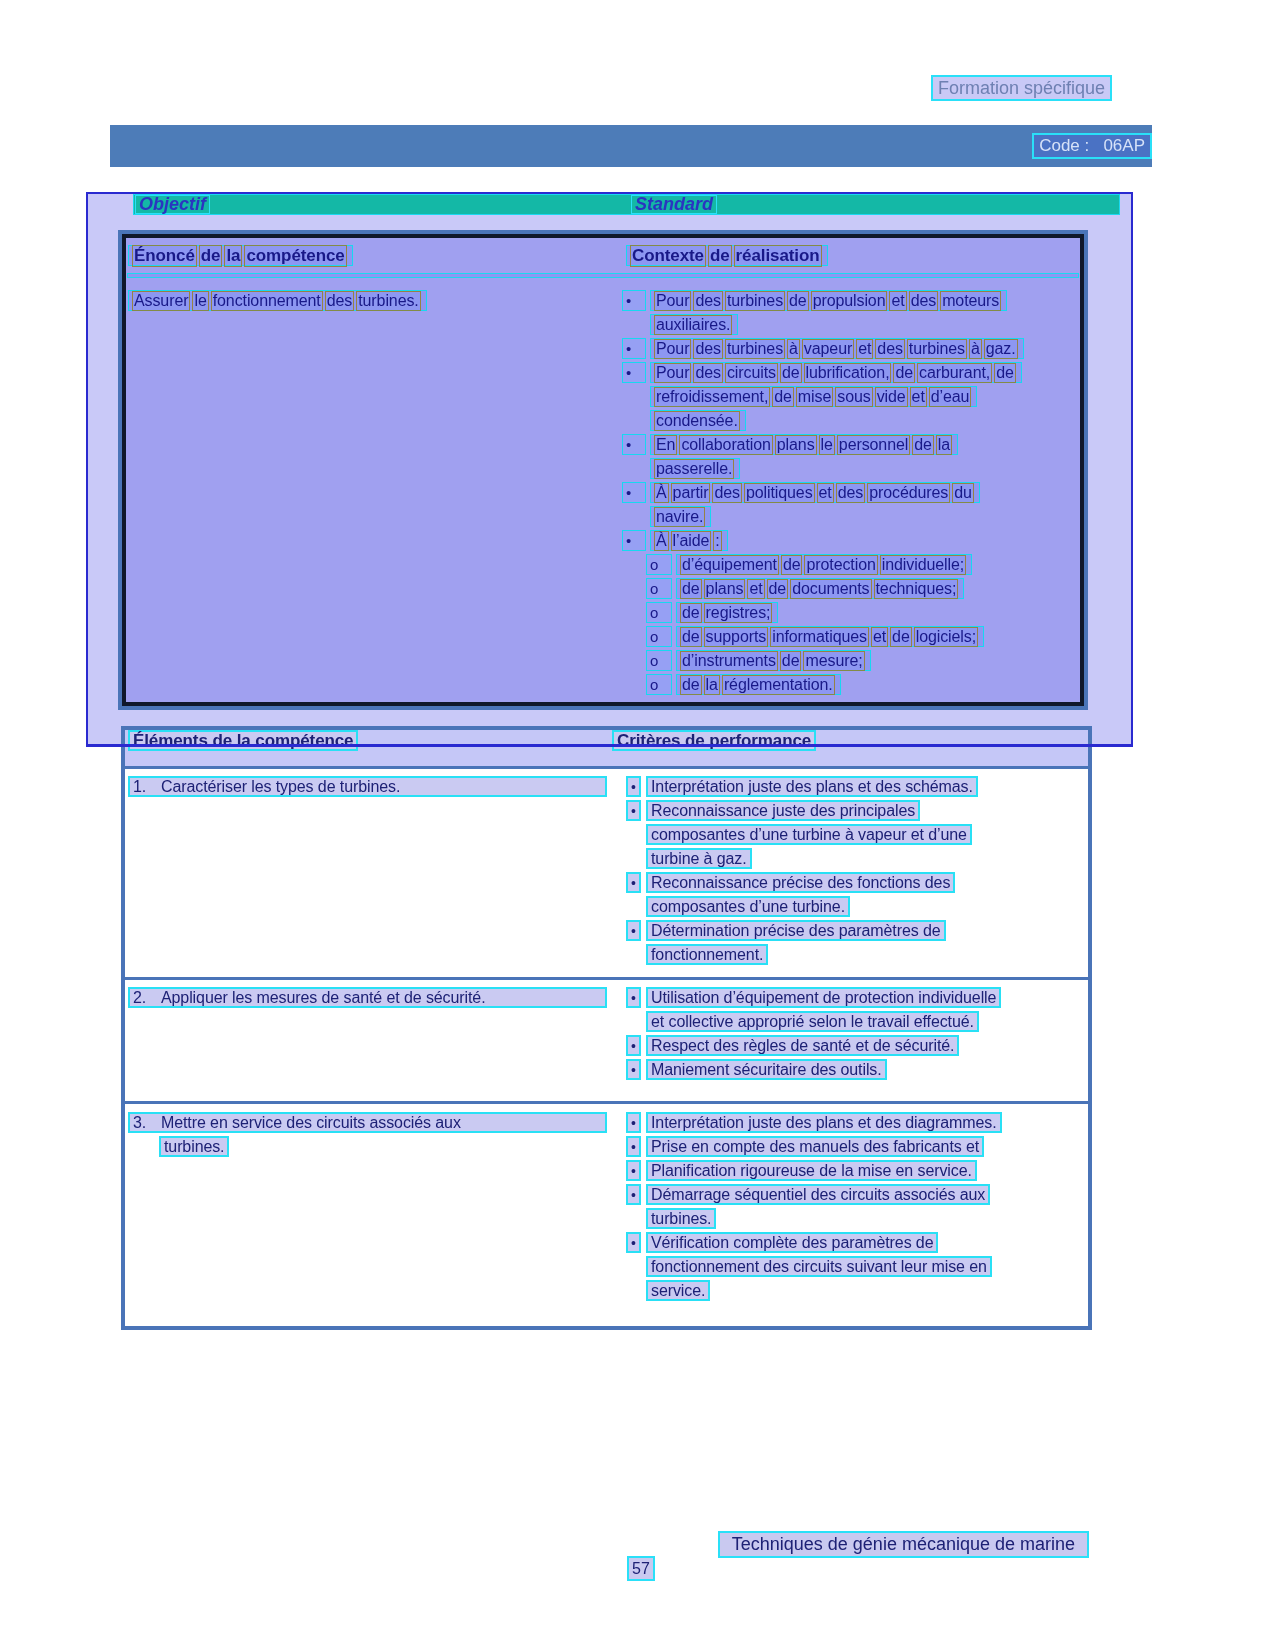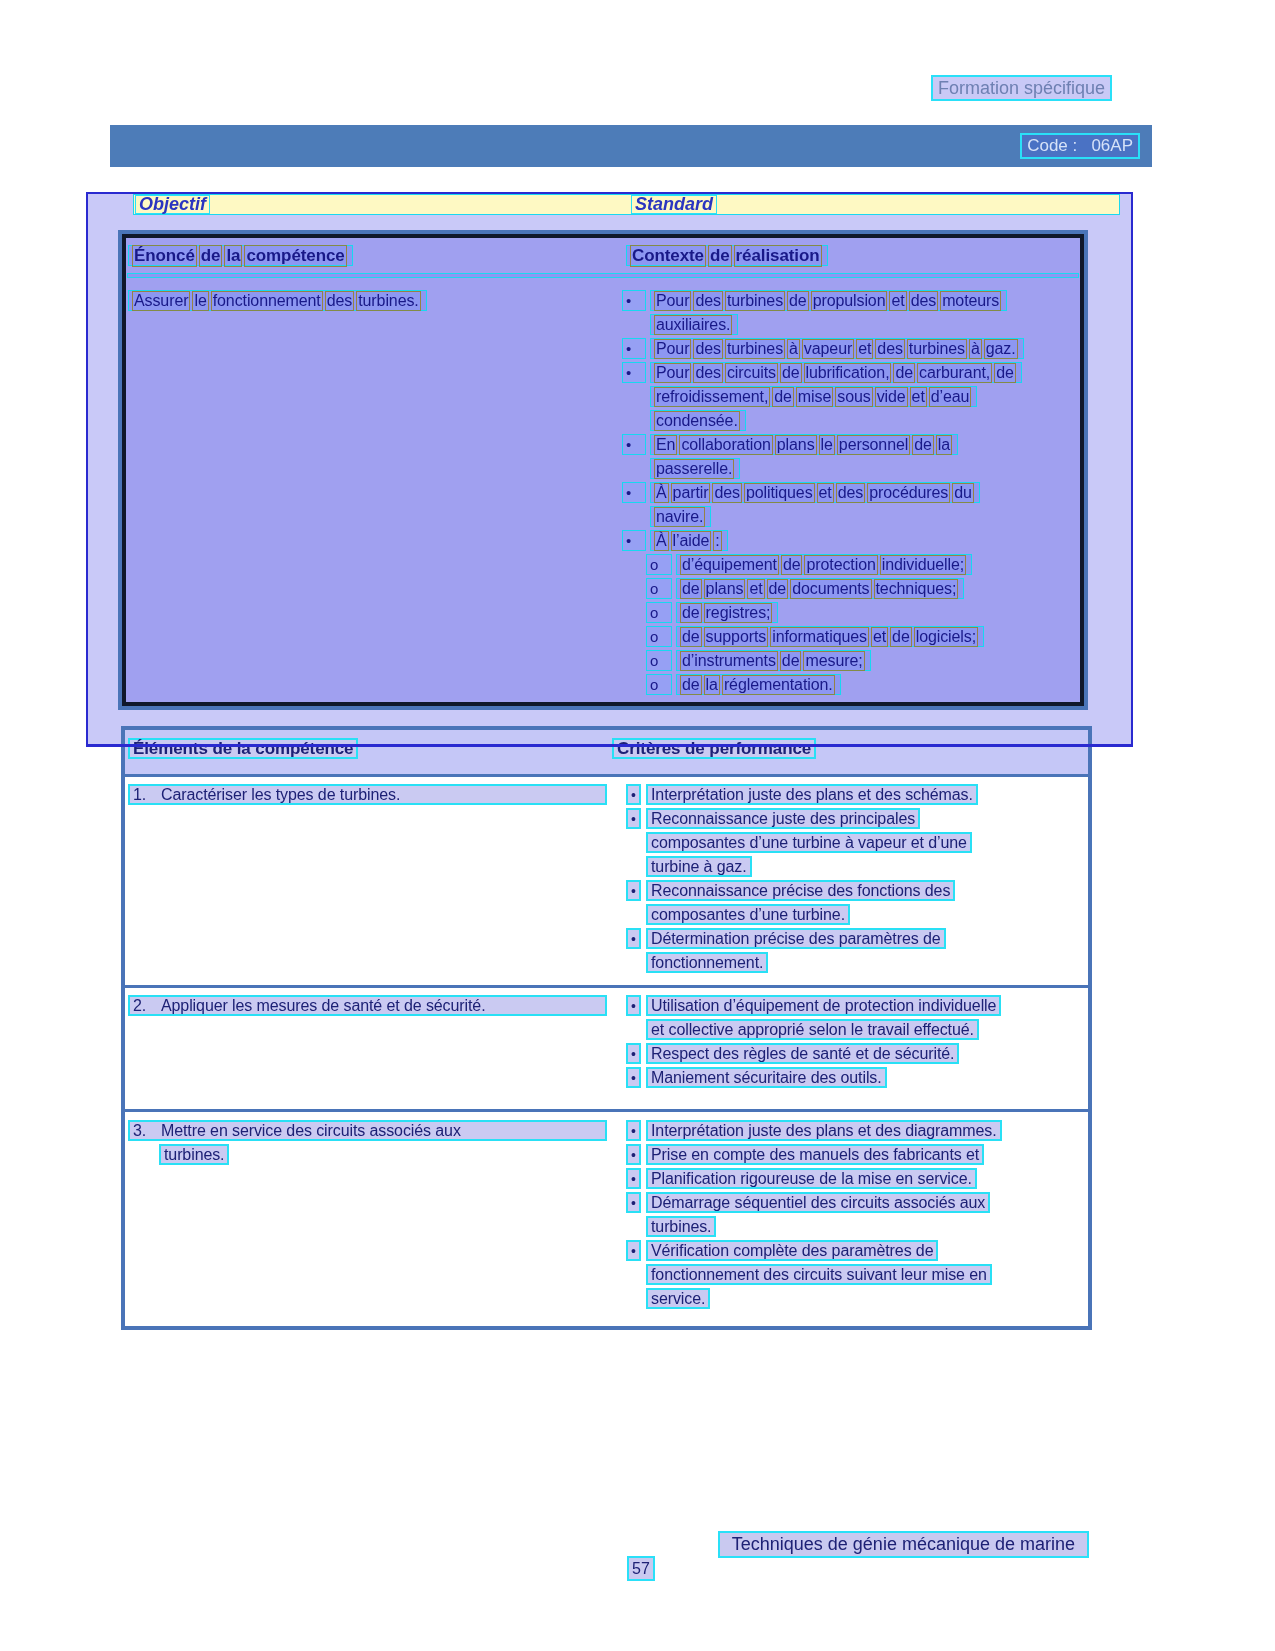--- a/index.html
+++ b/index.html
@@ -7,31 +7,31 @@
         font-family:"Liberation Sans",sans-serif;overflow:hidden;}
 
   
   .note{position:absolute;left:931px;top:75px;height:22px;display:inline-flex;align-items:center;
         background:#c9c9f6;border:2px solid #2ae0f8;color:#6e80b2;font-size:18px;
         padding:0 5px;white-space:pre;}
 
   
   .topbar{position:absolute;left:110px;top:125px;width:1042px;height:42px;background:#4d7cb8;
           display:flex;align-items:center;justify-content:flex-end;}
-  .codebox{margin-right:12px;background:#4a72c4;border:2px solid #2ae0f8;color:#d6e2f8;
+  .codebox{background:#4a72c4;border:2px solid #2ae0f8;color:#d6e2f8;
            font-size:17px;padding:1px 5px;white-space:pre;}
 
   
   .outer{position:absolute;left:86px;top:192px;width:1047px;height:552px;background:#c9c9f8;
          border:2px solid #2a2ad0;border-bottom:none;box-sizing:border-box;}
   .outer-bottom{position:absolute;left:86px;top:744px;width:1047px;height:0;
                 border-top:3px solid #2a2ad0;z-index:6;}
 
   
-  .headstrip{position:absolute;left:133px;top:194px;width:987px;height:21px;background:#fef9c3;
+  .headstrip{position:absolute;left:133px;top:194px;width:987px;height:21px;background:#14b8a6;
              border:1px solid #1ad8f0;box-sizing:border-box;display:flex;align-items:center;
              font-size:18px;font-weight:bold;font-style:italic;color:#2a35c0;z-index:2;}
   .hw{border:1px solid #2ae0f8;padding:0 3px;height:19px;display:inline-flex;align-items:center;box-sizing:border-box;}
   .hw.obj{margin-left:1px;}
   .hw.std{position:absolute;left:497px;}
 
   
   .t1{position:absolute;left:118px;top:230px;width:970px;height:480px;box-sizing:border-box;
       border:4px solid #4a74b8;background:#a0a0f0;z-index:3;}
   .t1in{position:absolute;inset:0;border:4px solid #0f172a;box-sizing:border-box;
@@ -53,21 +53,21 @@
       background:#96a0f4;border:1px solid #17d8f0;color:#191988;padding-left:3px;}
   .mk1{margin-left:6px;margin-right:4px;width:24px;font-size:15px;}
   .cline.sub .mk1{margin-left:30px;width:26px;font-size:15px;}
   .cline.cont{padding-left:34px;}
 
   
   .t2{position:absolute;left:121px;top:726px;width:971px;height:604px;box-sizing:border-box;
       border:4px solid #4a74b8;background:#ffffff;z-index:3;
       font-size:16px;letter-spacing:-0.1px;color:#1d2175;}
   .t2head{height:36px;border-bottom:3px solid #4a74b8;background:#c5c7f7;display:flex;
-          padding-top:8px;box-sizing:content-box;font-weight:bold;font-size:17px;}
+          box-sizing:content-box;font-weight:bold;font-size:17px;}
   .t2head .hc1{width:487px;padding-left:3px;box-sizing:border-box;}
   .t2head .hc2{flex:1;}
   .t2row{display:flex;box-sizing:border-box;}
   .t2row.r1{height:208px;padding-top:7px;}
   .t2row.r2{height:124px;padding-top:7px;border-top:3px solid #4a74b8;}
   .t2row.r3{height:225px;padding-top:8px;border-top:3px solid #4a74b8;}
   .t2left{width:487px;padding-left:3px;box-sizing:border-box;}
   .t2right{flex:1;}
   .lb2{display:inline-flex;align-items:center;height:21px;box-sizing:border-box;
        background:#cacaf2;border:2px solid #29e0f5;padding:0 3px;white-space:nowrap;color:#1d2175;}

